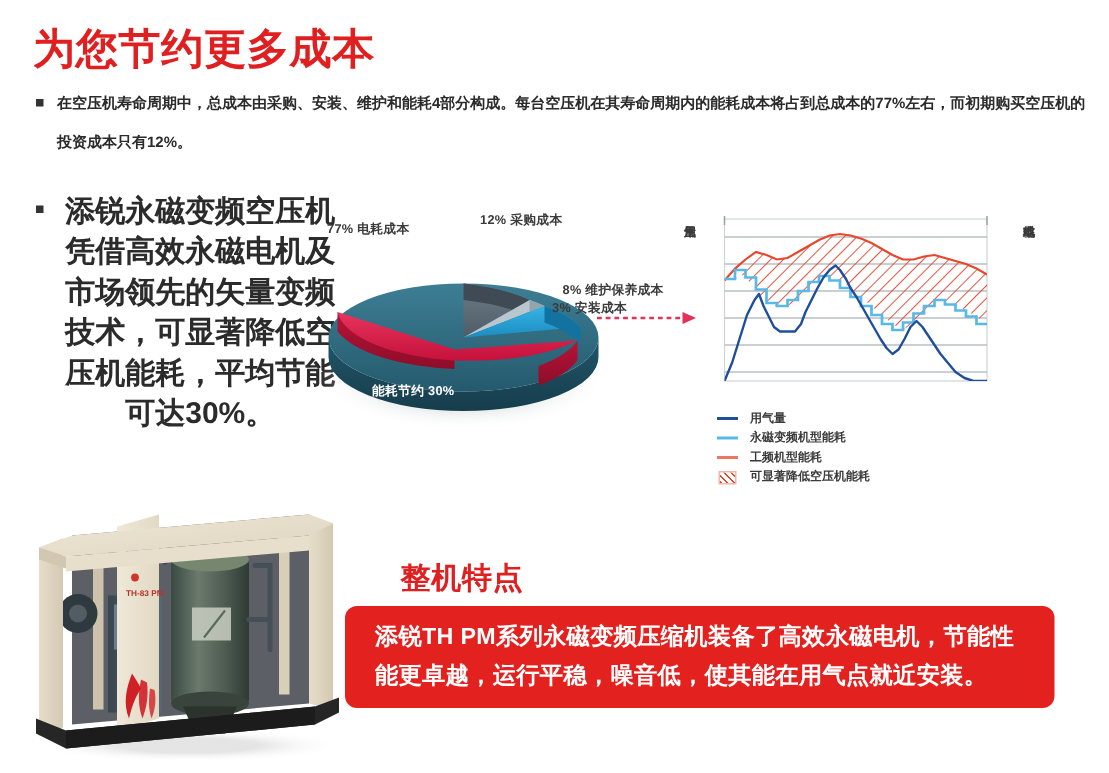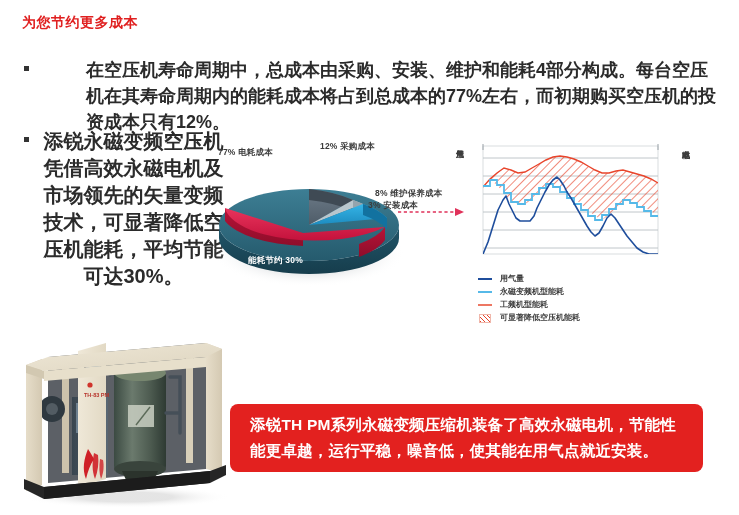--- a/index.html
+++ b/index.html
@@ -7,39 +7,39 @@
     width: 739px; height: 515px;
     background: #ffffff;
     font-family: "Liberation Sans", "DejaVu Sans", sans-serif;
     overflow: hidden;
   }
   #page { position: relative; width: 739px; height: 515px; background:#fff; }
 
   
   .heading-main {
     position: absolute; left: 22px; top: 14px;
-    font-size: 14px; font-weight: bold; color: #e02020;
+    font-size: 28px; font-weight: bold; color: #e02020;
     letter-spacing: 0.5px; white-space: nowrap;
   }
   .heading-sub {
     position: absolute; left: 267px; top: 372px;
     font-size: 20px; font-weight: bold; color: #e02020;
     letter-spacing: 0.5px; white-space: nowrap;
   }
 
   
   .bullet-row { position: absolute; display: flex; align-items: flex-start; }
   .bullet-mark {
     width: 5px; height: 5px; background: #333; flex: 0 0 auto;
     margin-top: 9px; margin-right: 9px;
   }
   .bullet-text { color: #2b2b2b; }
 
   #bullet1 { left: 24px; top: 57px; width: 700px; }
-  #bullet1 .bullet-text { font-size: 18px; line-height: 26px; font-weight: 600; margin-left: 48px; }
+  #bullet1 .bullet-text { font-size: 10px; line-height: 26px; font-weight: 600; }
 
   #bullet2 { left: 24px; top: 128px; width: 205px; }
   #bullet2 .bullet-text { font-size: 20px; line-height: 27px; font-weight: 700; text-align: center; }
 
   
   #pie-wrap { position: absolute; left: 205px; top: 133px; width: 250px; height: 160px; }
   #pie-svg { display:block; }
   .pie-label {
     position: absolute; font-size: 8.5px; color: #3b3b3b;
     white-space: nowrap; font-weight: 600; letter-spacing:.2px;
@@ -256,20 +256,21 @@
     </div>
 
     <div class="legend-row">
       <span class="legend-key">
         <span class="legend-hatch"></span>
       </span>
       <span class="legend-text">可显著降低空压机能耗</span>
     </div>
   </div>
 
+  <div class="heading-sub">整机特点</div>
 
   <div id="banner">
     <div id="banner-text">添锐TH PM系列永磁变频压缩机装备了高效永磁电机，节能性能更卓越，运行平稳，噪音低，使其能在用气点就近安装。</div>
   </div>
 
   <div id="product">
     <svg width="228" height="195" viewBox="0 0 228 195">
       <defs>
         <linearGradient id="beigeTop" x1="0" y1="0" x2="1" y2="1">
           <stop offset="0%" stop-color="#eee7d6"></stop>

